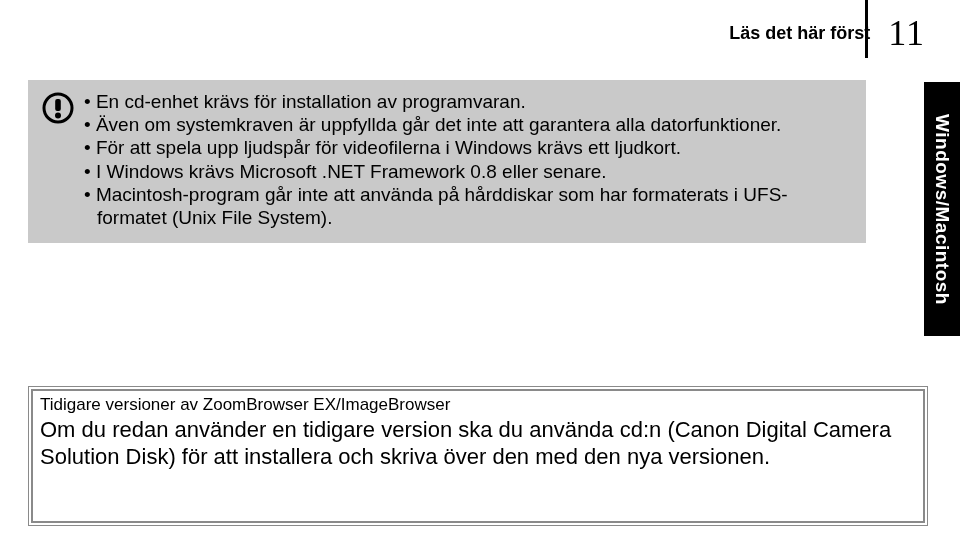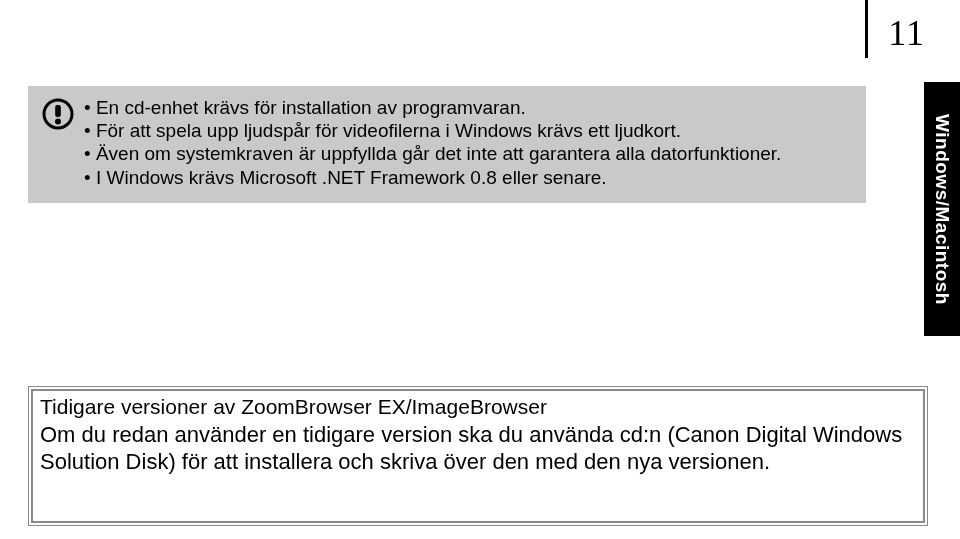--- a/index.html
+++ b/index.html
@@ -33,21 +33,21 @@
     position: absolute;
     top: 0;
     right: 92px;
     width: 3px;
     height: 58px;
     background: #000;
   }
   .warning-box {
     position: absolute;
     left: 28px;
-    top: 86px;
+    top: 80px;
     width: 838px;
     background: #c9c9c9;
     padding: 10px 14px 14px 14px;
     display: flex;
     gap: 10px;
   }
   .warning-icon {
     flex: 0 0 auto;
     width: 32px;
     height: 32px;
@@ -100,55 +100,57 @@
     height: 134px;
     border: 2px solid #8a8a8a;
   }
   .prev-content {
     position: absolute;
     left: 40px;
     top: 394px;
     width: 880px;
   }
   .prev-title {
-    font-size: 21px;
+    font-size: 17px;
     line-height: 1.25;
     margin-bottom: 2px;
   }
   .prev-body {
     font-size: 22px;
     line-height: 1.22;
   }
 </style>
 </head>
 <body>
 
 <div class="header-rule"></div>
 <div class="header">
+  <span class="header-title">Läs det här först</span>
   <span class="page-num">11</span>
 </div>
 
 <div class="warning-box">
   <div class="warning-icon">
     <svg viewBox="0 0 32 32" width="32" height="32">
       <circle cx="16" cy="16" r="14" fill="none" stroke="#000" stroke-width="3"></circle>
       <rect x="13.2" y="7" width="5.6" height="12" rx="2" fill="#000"></rect>
       <circle cx="16" cy="23.5" r="3" fill="#000"></circle>
     </svg>
   </div>
   <div class="bullets">
     <div class="item">• <span>En cd-enhet krävs för installation av programvaran.</span></div>
+    <div class="item">• <span>Även om systemkraven är uppfyllda går det inte att garantera alla datorfunktioner.</span></div>
     <div class="item">• <span>För att spela upp ljudspår för videofilerna i Windows krävs ett ljudkort.</span></div>
-    <div class="item">• <span>Även om systemkraven är uppfyllda går det inte att garantera alla datorfunktioner.</span></div>
     <div class="item">• <span>I Windows krävs Microsoft .NET Framework 0.8 eller senare.</span></div>
+    <div class="item">• <span>Macintosh-program går inte att använda på hårddiskar som har formaterats i UFS-formatet (Unix File System).</span></div>
   </div>
 </div>
 
 <div class="side-tab">
   <span class="side-tab-inner">Windows/Macintosh</span>
 </div>
 
 <div class="prev-box-outer"></div>
 <div class="prev-box-inner"></div>
 <div class="prev-content">
   <div class="prev-title">Tidigare versioner av ZoomBrowser EX/ImageBrowser</div>
-  <div class="prev-body">Om du redan använder en tidigare version ska du använda cd:n (Canon Digital Windows Solution Disk) för att installera och skriva över den med den nya versionen.</div>
+  <div class="prev-body">Om du redan använder en tidigare version ska du använda cd:n (Canon Digital Camera Solution Disk) för att installera och skriva över den med den nya versionen.</div>
 </div>
 
 </body></html>

